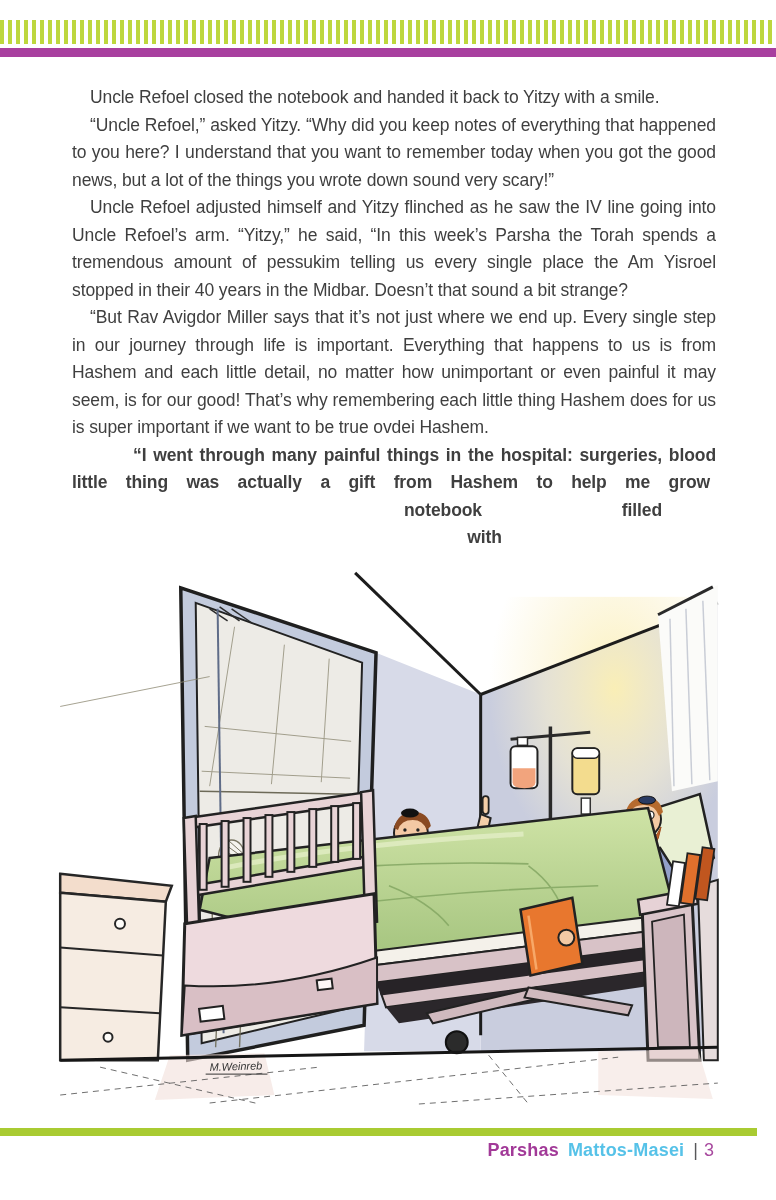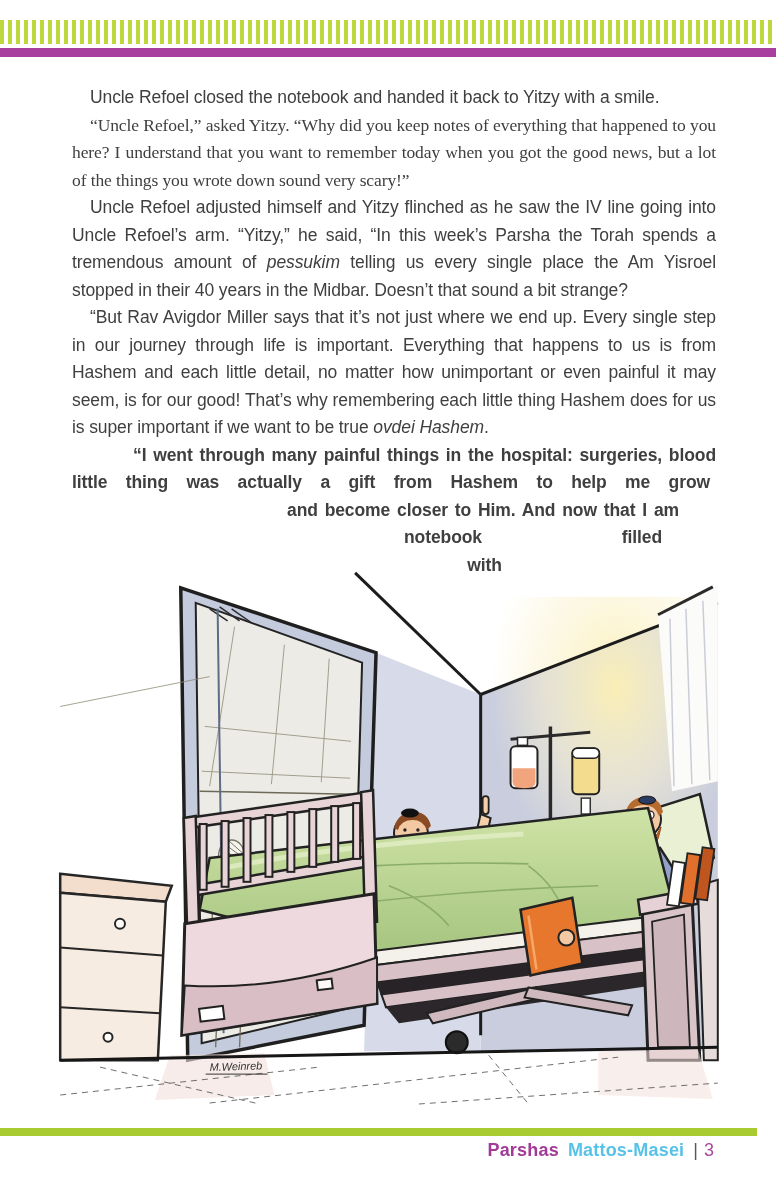--- a/index.html
+++ b/index.html
@@ -15,24 +15,24 @@
   .magenta-bar { position:absolute; top:48px; left:0; width:776px; height:9px; background:#a83f9f; }
 
   
   .text-block {
     position:absolute; top:84px; left:72px; width:644px; z-index:2;
     color:#3f3f3f; font-size:17.5px; line-height:27.5px;
     letter-spacing:-0.1px;
   }
   .text-block p { margin:0; text-align:justify; text-justify:inter-word; text-indent:18px; }
   .p1 { margin-bottom:7px; }
-  .p2 { margin-bottom:3px;font-family:Liberation Serif, serif; }
+  .p2 { margin-bottom:3px; }
   .p3 { margin-bottom:2px; }
   .p4 { margin-bottom:0px; }
-  .ital { font-style:italic; }
+  .ital { }
 
   
   .funnel div {
     line-height:27.5px; text-align:justify; text-align-last:justify; text-justify:inter-word;
     white-space:nowrap;
     font-weight:bold;
   }
   .funnel .l1 { margin-left:61px;  margin-right:0px; }
   .funnel .l2 { margin-left:80px;  margin-right:4px; }
   .funnel .l3 { margin-right:6px; }
@@ -64,21 +64,20 @@
   <div class="magenta-bar"></div>
 
   <div class="text-block">
     <p class="p1">Uncle Refoel closed the notebook and handed it back to Yitzy with a smile.</p>
     <p class="p2">“Uncle Refoel,” asked Yitzy. “Why did you keep notes of everything that happened to you here? I understand that you want to remember today when you got the good news, but a lot of the things you wrote down sound very scary!”</p>
     <p class="p3"><span>Uncle Refoel adjusted himself and Yitzy flinched as he saw the IV line going into Uncle Refoel’s arm. “Yitzy,” he said, “In this week’s Parsha the Torah spends a tremendous amount of </span><span class="ital">pessukim</span><span> telling us every single place the Am Yisroel stopped in their 40 years in the Midbar. Doesn’t that sound a bit strange?</span></p>
     <p class="p4"><span>“But Rav Avigdor Miller says that it’s not just where we end up. Every single step in our journey through life is important. Everything that happens to us is from Hashem and each little detail, no matter how unimportant or even painful it may seem, is for our good! That’s why remembering each little thing Hashem does for us is super important if we want to be true </span><span class="ital">ovdei Hashem</span><span>.</span></p>
     <div class="funnel">
       <div class="l1">“I went through many painful things in the hospital: surgeries, blood</div>
       <div class="l3">little thing was actually a gift from Hashem to help me grow</div>
-      <div class="l4">and become closer to Him. And now that I am</div>
       <div class="l6">notebook filled</div>
       <div class="l7">with</div>
     </div>
   </div>
 
   <svg class="illus" viewBox="0 0 660 550" xmlns="http://www.w3.org/2000/svg">
     <defs>
       <radialGradient id="glow" cx="0.55" cy="0.28" r="0.55">
         <stop offset="0%" stop-color="#fcf0b4" stop-opacity="0.95"></stop>
         <stop offset="55%" stop-color="#fbf2cd" stop-opacity="0.55"></stop>

